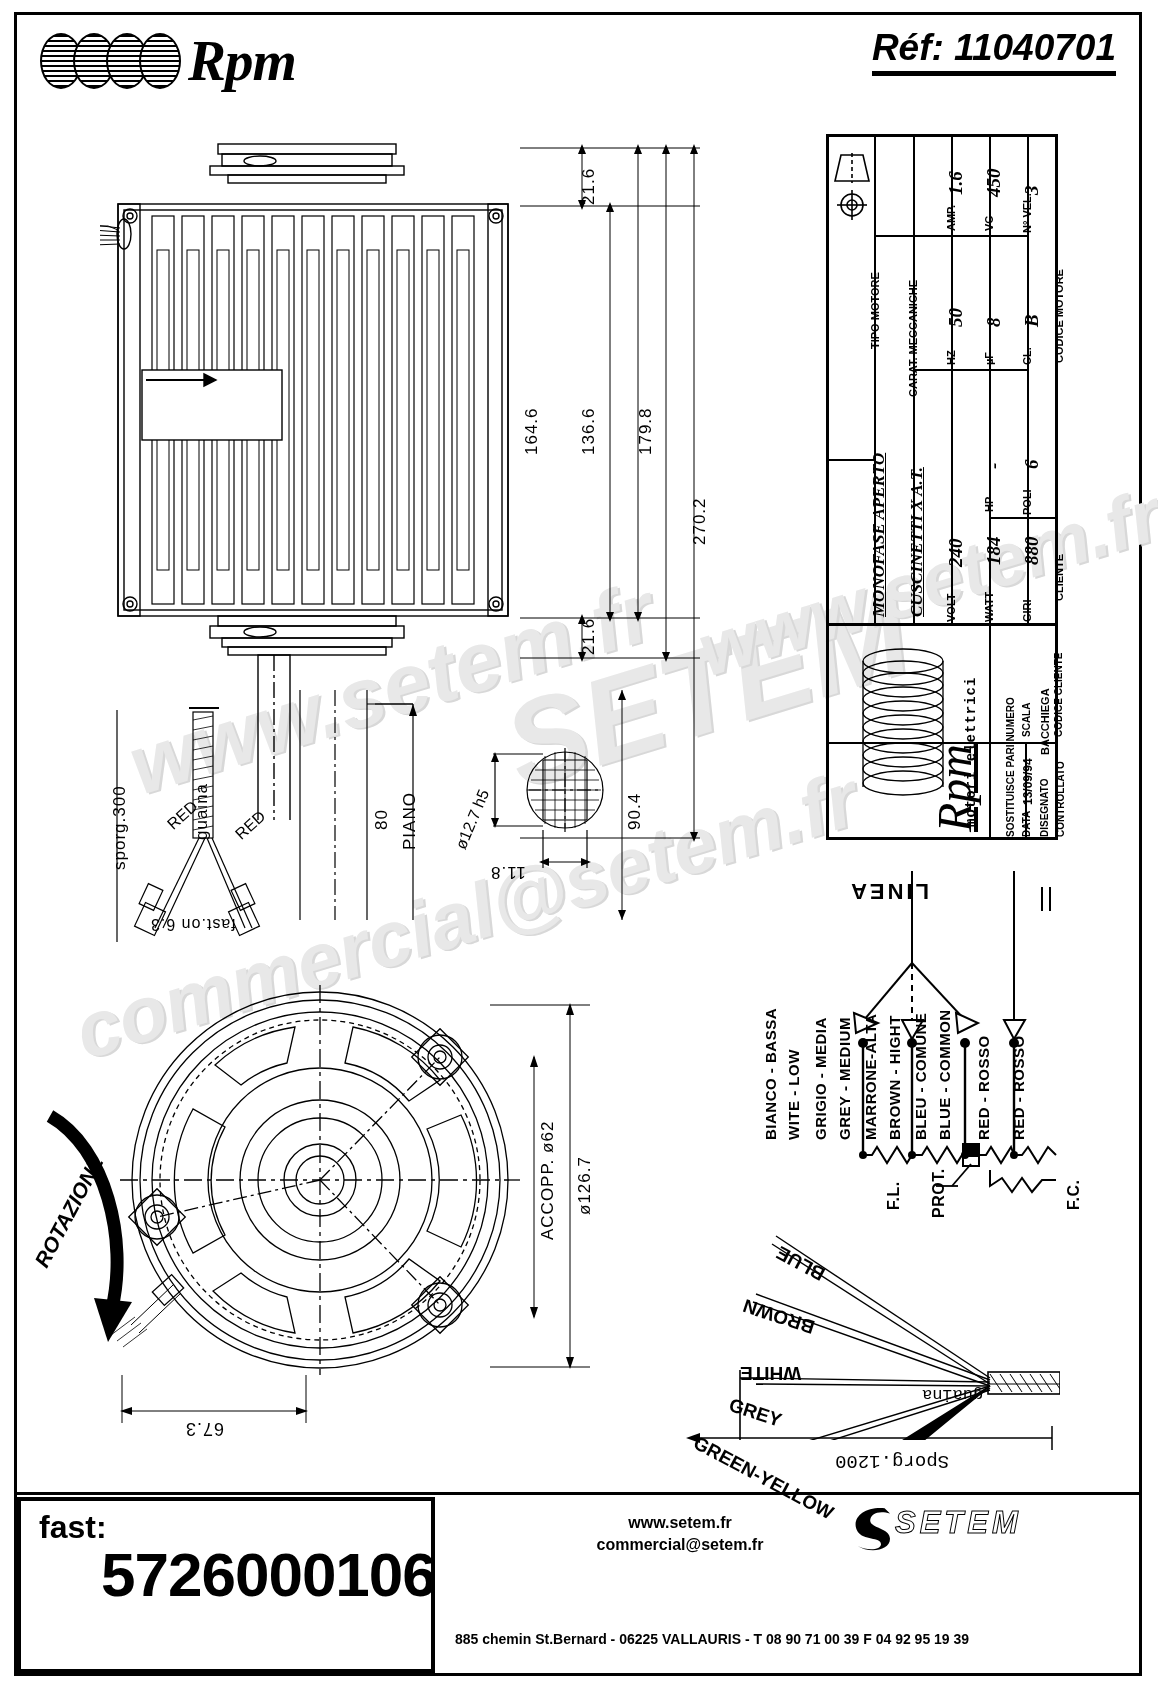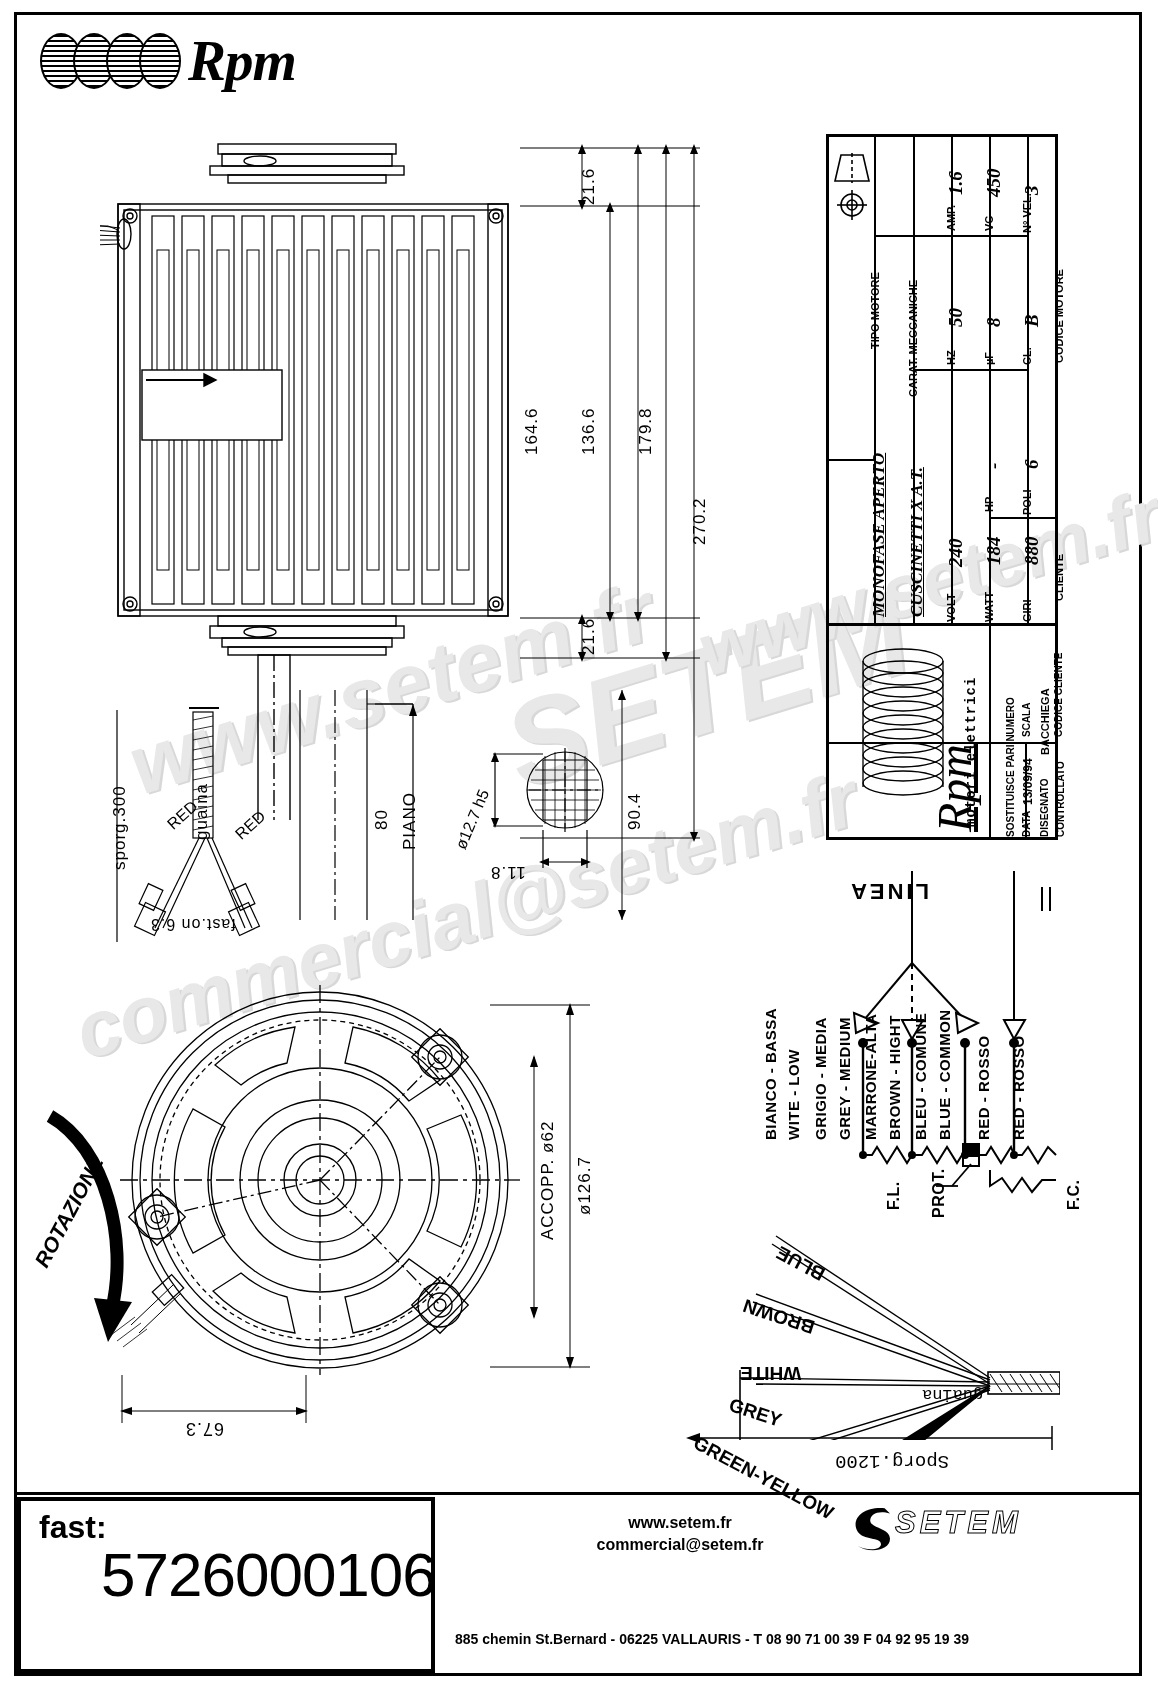--- a/index.html
+++ b/index.html
@@ -24,21 +24,21 @@
   
   #titleblock{position:absolute;left:826px;top:134px;width:232px;height:706px;border:3px solid #000;box-sizing:border-box;}
   .tbline{position:absolute;background:#000;}
   .tlab{position:absolute;font-size:11px;font-weight:bold;transform-origin:0 0;transform:rotate(-90deg);white-space:nowrap;}
   .tval{position:absolute;font-size:19px;font-weight:bold;font-style:italic;transform-origin:0 0;transform:rotate(-90deg);white-space:nowrap;font-family:"Liberation Serif",serif;}
   .thead{position:absolute;font-size:17px;font-weight:bold;font-style:italic;transform-origin:0 0;transform:rotate(-90deg);white-space:nowrap;text-decoration:underline;font-family:"Liberation Serif",serif;}
 
   
   #codebox{position:absolute;left:17px;top:1497px;width:418px;height:176px;border:4px solid #000;box-sizing:border-box;background:#fff;}
   #codelabel{position:absolute;left:18px;top:8px;font-size:32px;font-weight:bold;}
-  #codenum{position:absolute;left:80px;top:38px;font-size:62px;font-weight:normal;letter-spacing:-1px;text-align:center;}
+  #codenum{position:absolute;left:80px;top:38px;font-size:62px;font-weight:bold;letter-spacing:-1px;text-align:center;}
   #footer-contact{position:absolute;left:470px;top:1512px;width:420px;text-align:center;font-size:16px;font-weight:bold;line-height:1.35;}
   #footer-addr{position:absolute;left:455px;top:1631px;width:690px;text-align:left;font-size:14px;font-weight:bold;}
   #setem-logo{position:absolute;left:895px;top:1505px;font-size:31px;font-weight:bold;font-style:italic;letter-spacing:4px;
      -webkit-text-stroke:1px #000;color:#fff;font-family:"Liberation Sans",sans-serif;}
   #setem-s{position:absolute;left:845px;top:1500px;width:54px;height:56px;}
 
   
   .wm{position:absolute;color:#e8e8e8;font-weight:bold;font-style:italic;white-space:nowrap;
       text-shadow:2px 2px 0 #d8d8d8;pointer-events:none;}
 
@@ -64,20 +64,21 @@
 
   <div id="logo-wrap">
     <div id="logo-coils">
       <div class="coil"></div>
         <div class="coil"></div>
         <div class="coil"></div>
         <div class="coil"></div>
     </div>
     <div id="logo-text">Rpm</div>
   </div>
+  <div id="ref">Réf: 11040701</div>
 
   <svg class="abs" style="left:100px;top:130px;" width="620" height="690">
     <g fill="none" stroke="#000" stroke-width="1.4">
 
       <rect x="118" y="14" width="178" height="10"></rect>
       <rect x="122" y="24" width="170" height="12"></rect>
       <rect x="110" y="36" width="194" height="9"></rect>
       <ellipse cx="160" cy="31" rx="16" ry="5"></ellipse>
       <rect x="128" y="45" width="158" height="8"></rect>
 

